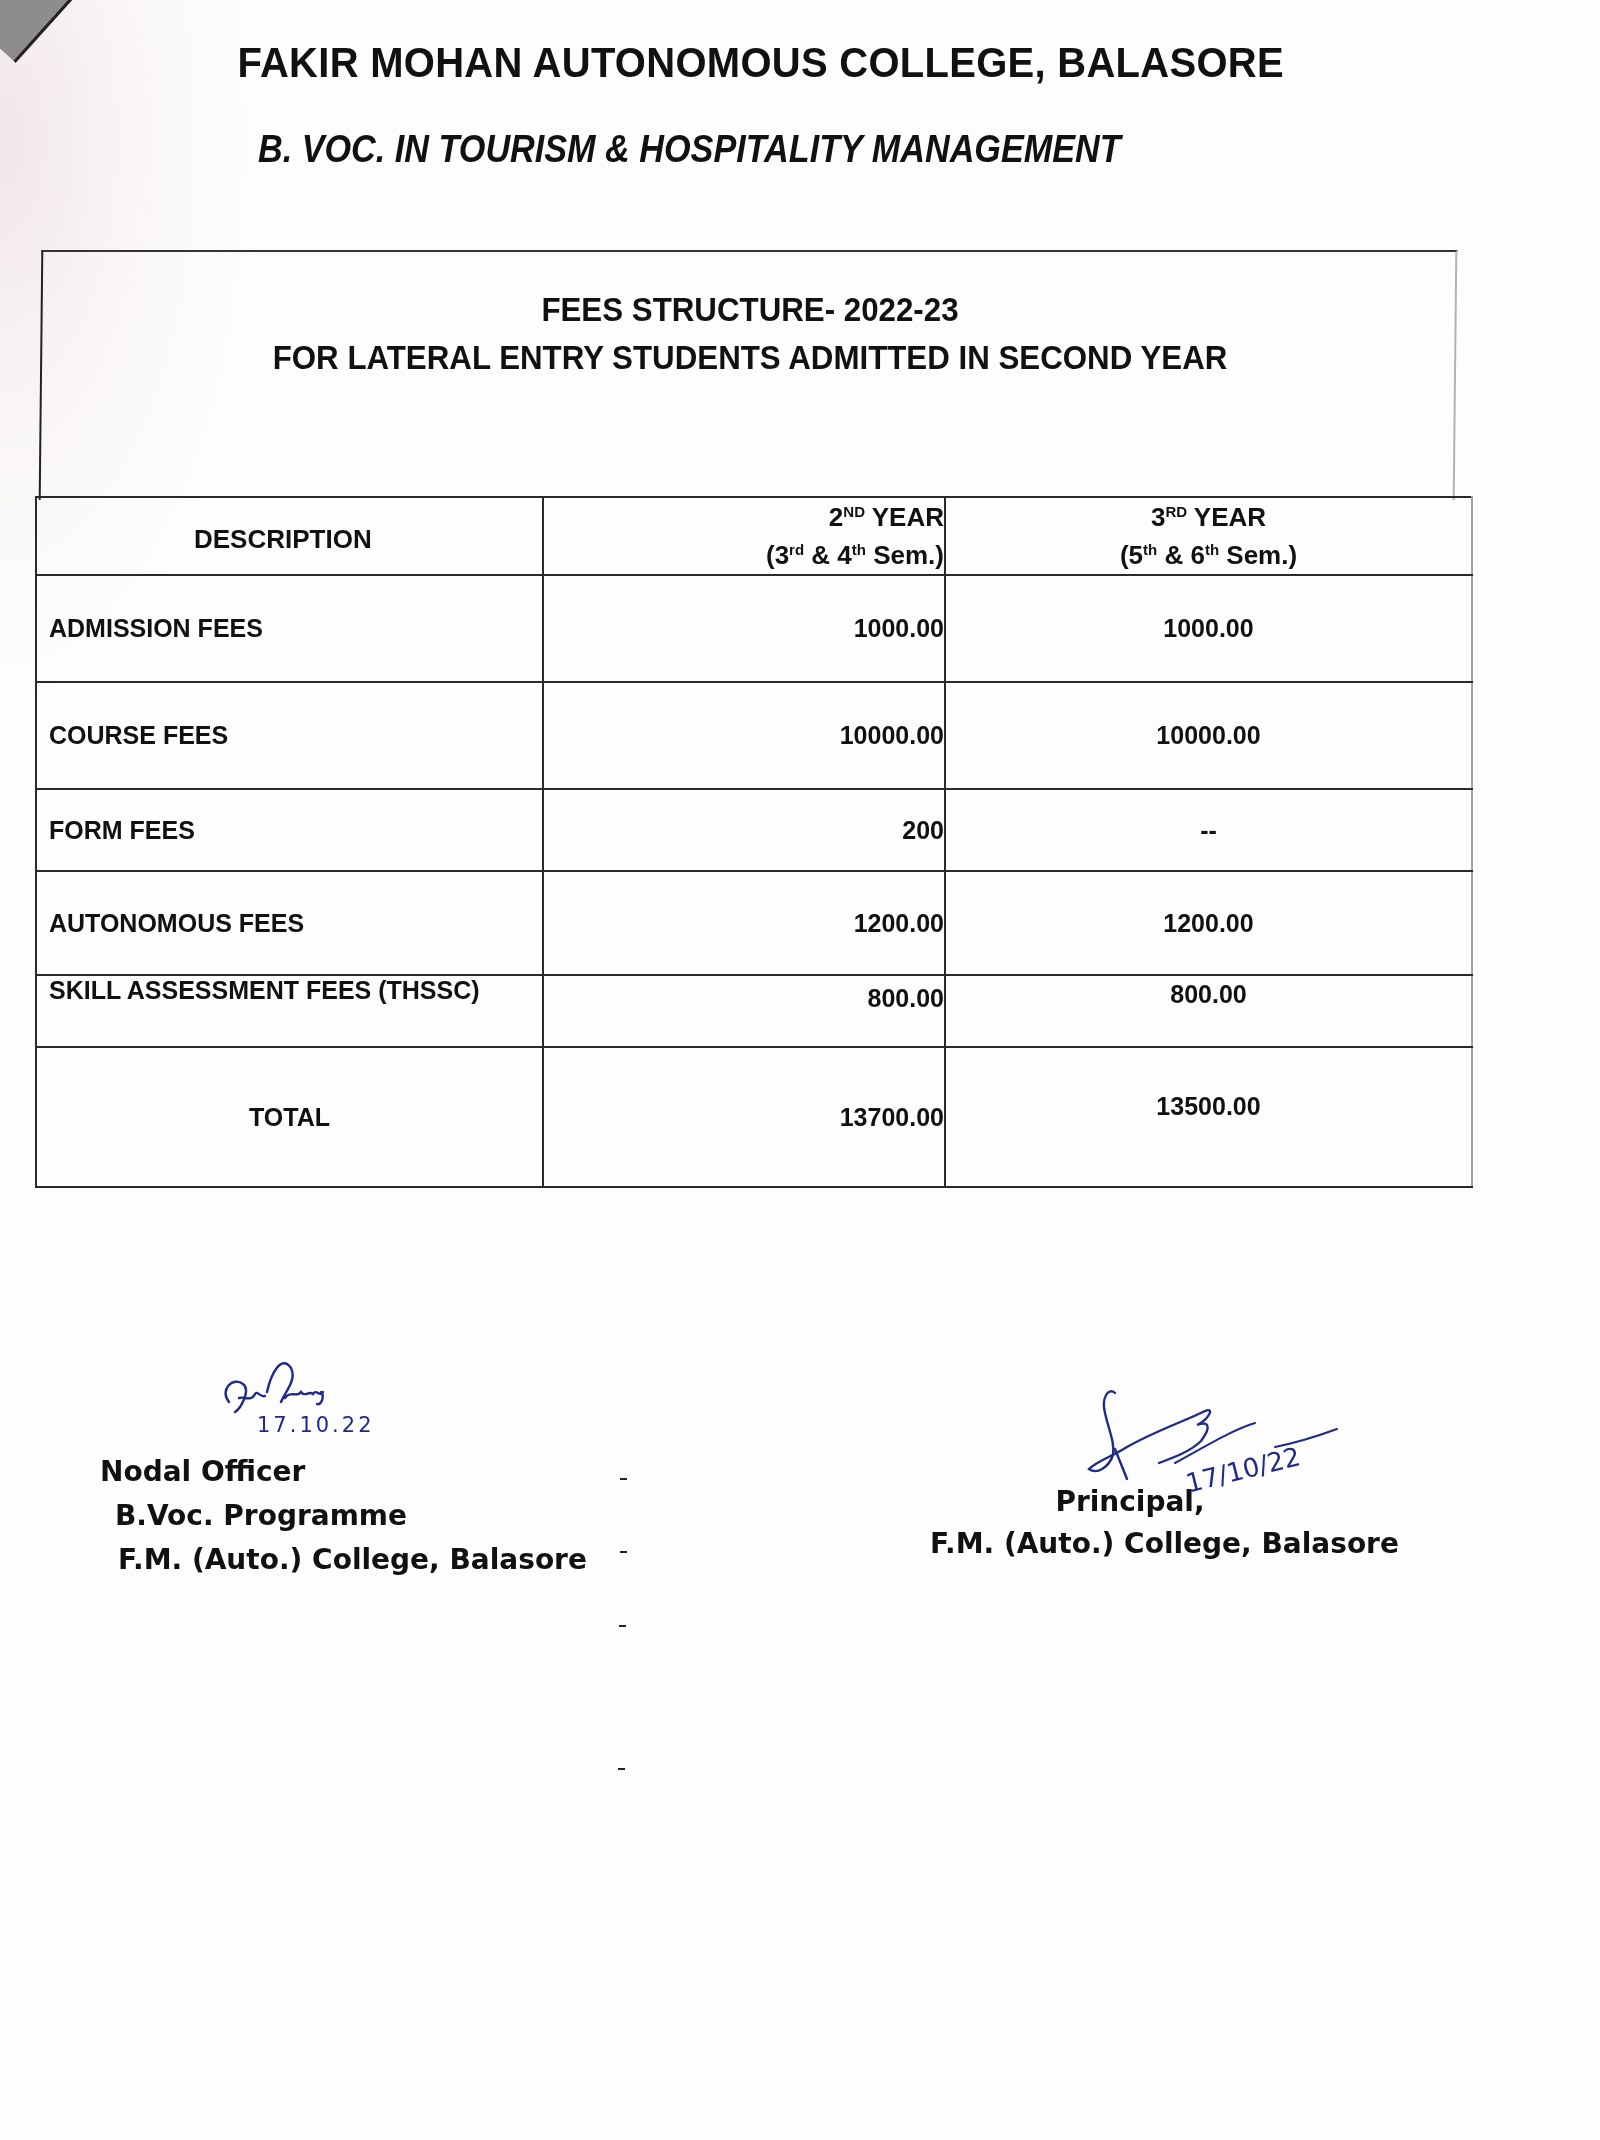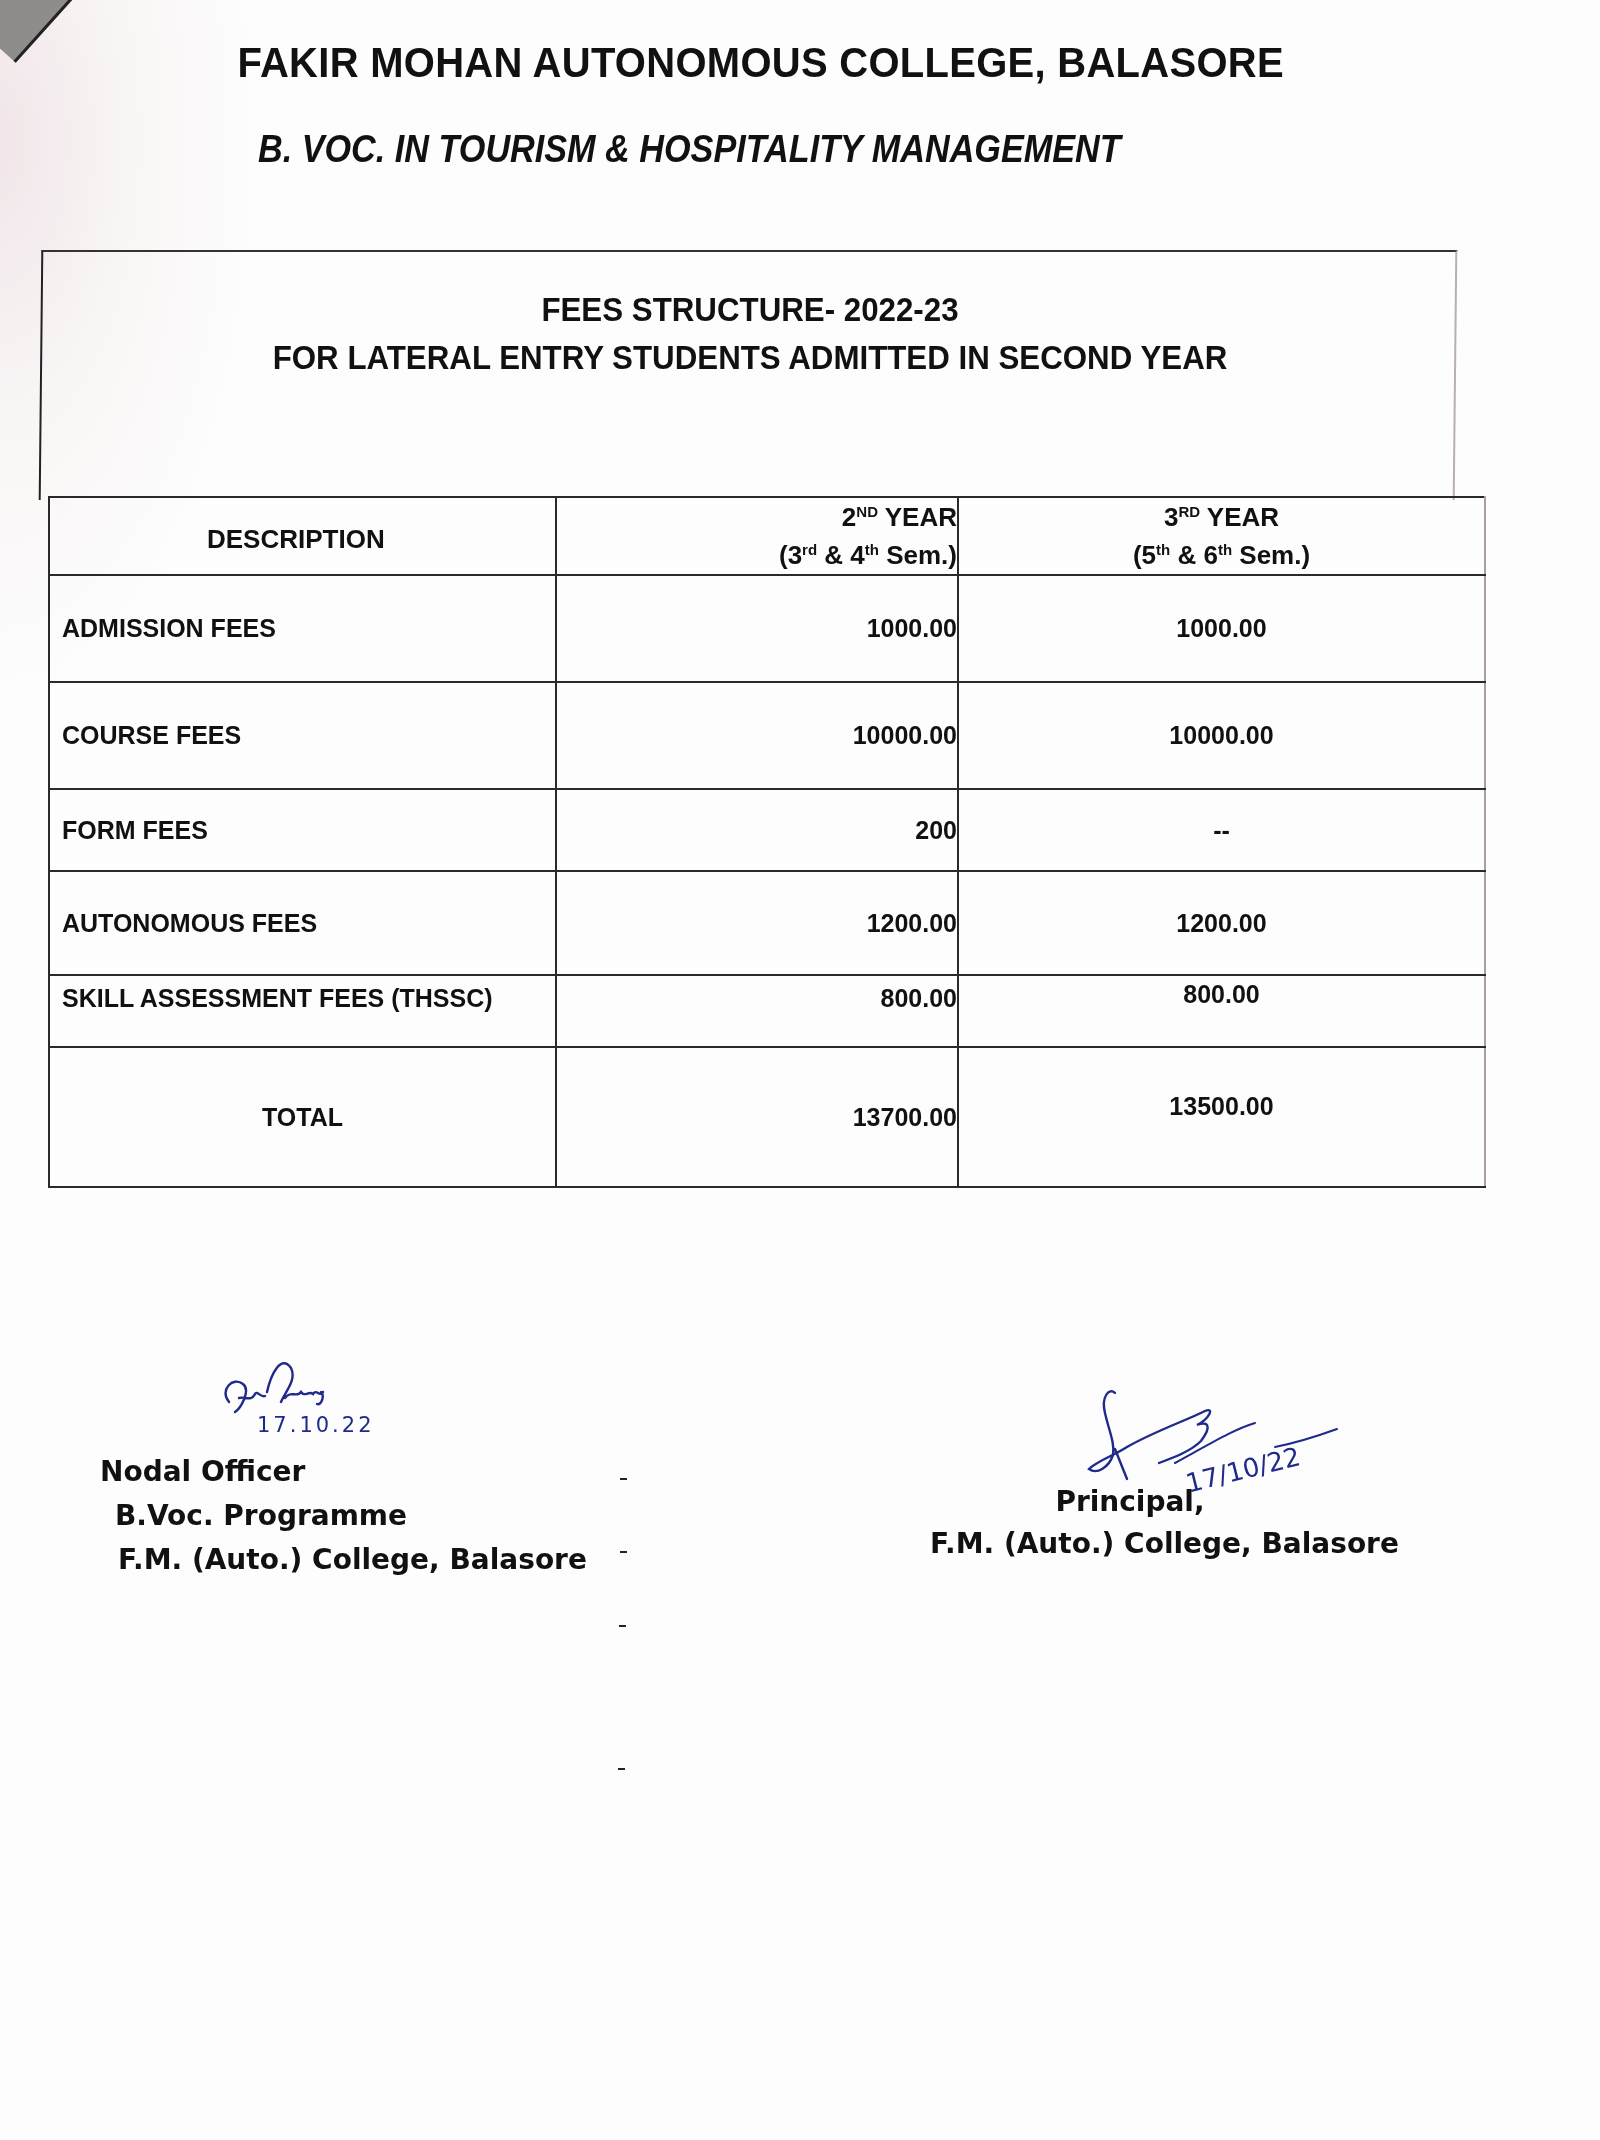--- a/index.html
+++ b/index.html
@@ -32,21 +32,21 @@
   .outer-box {
     left: 40px; top: 250px; width: 1412px; height: 248px;
     border-top: 2px solid #333; border-left: 2px solid #222; border-right: 2px solid #b9aeb2;
     transform: skewX(-0.6deg);
   }
   .box-title {
     left: 0; width: 1500px; text-align: center; font-weight: bold; font-size: 34px;
     transform: scaleX(0.92); transform-origin: 750px 0; white-space: nowrap;
   }
   table.fees {
-    position: absolute; left: 48px; top: 496px; width: 1422px;
+    position: absolute; left: 35px; top: 496px; width: 1422px;
     border-collapse: collapse; table-layout: fixed;
   }
   table.fees td, table.fees th {
     border: 2px solid #2a2a2a; padding: 0; vertical-align: middle;
     font-weight: bold; font-size: 25px;
   }
   table.fees tr td:last-child, table.fees tr th:last-child { border-right-color: #a99ea3; }
   .c-desc { width: 493px; text-align: left; padding-left: 12px !important; }
   .c-y2 { width: 400px; text-align: right; }
   .c-y3 { width: 525px; text-align: center; }
@@ -103,21 +103,21 @@
     <td class="c-desc">FORM FEES</td>
     <td class="c-y2">200</td>
     <td class="c-y3">--</td>
   </tr>
   <tr style="height:104px;">
     <td class="c-desc">AUTONOMOUS FEES</td>
     <td class="c-y2">1200.00</td>
     <td class="c-y3">1200.00</td>
   </tr>
   <tr style="height:72px;">
-    <td class="c-desc" style="vertical-align:top;padding-top:8px;">SKILL ASSESSMENT FEES (THSSC)</td>
+    <td class="c-desc" style="vertical-align:top;">SKILL ASSESSMENT FEES (THSSC)</td>
     <td class="c-y2" style="vertical-align:top;padding-top:8px;">800.00</td>
     <td class="c-y3" style="vertical-align:top;padding-top:4px;">800.00</td>
   </tr>
   <tr class="row-total" style="height:140px;">
     <td class="c-desc">TOTAL</td>
     <td class="c-y2">13700.00</td>
     <td class="c-y3" style="vertical-align:top;padding-top:44px;">13500.00</td>
   </tr>
 </tbody>
   </table>

